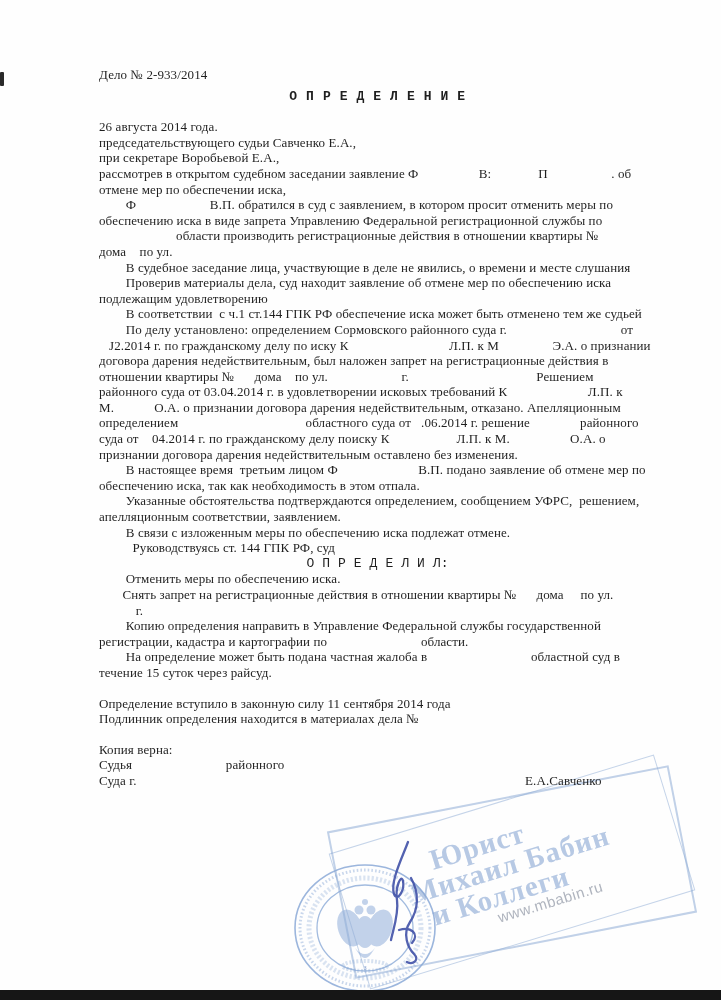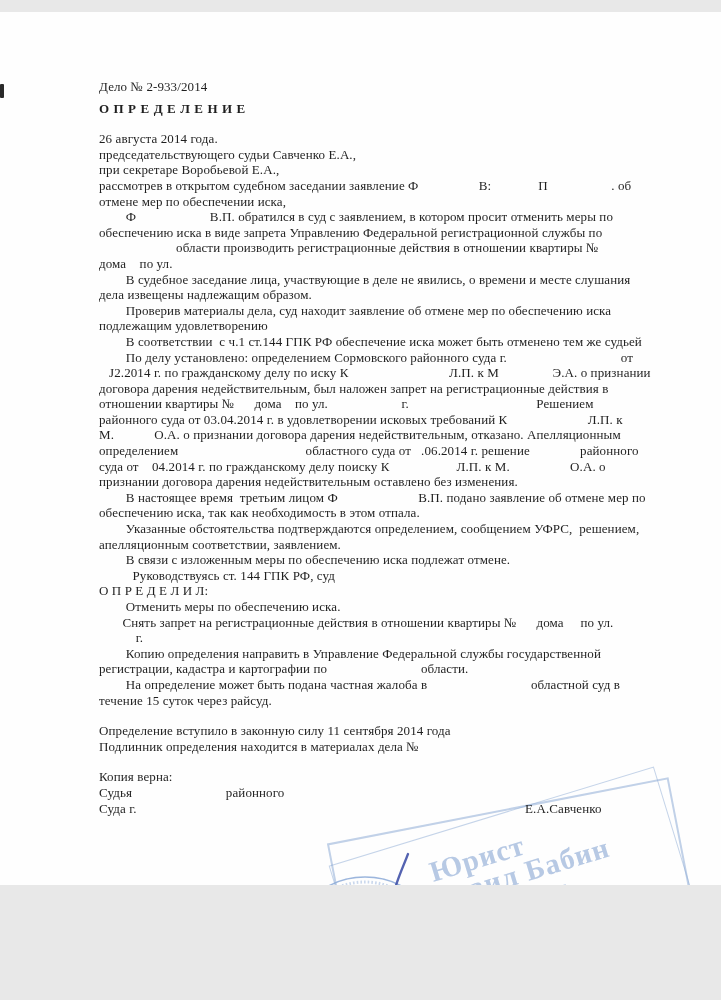--- a/index.html
+++ b/index.html
@@ -1,25 +1,25 @@
 <!DOCTYPE html>
 <html><head>
 <meta charset="utf-8">
 <style>
   html,body{margin:0;padding:0;background:#e8e8e8;}
   .page{
-    position:relative;width:721px;height:873px;background:#fefefe;
-    overflow:hidden;font-family:"Liberation Serif",serif;margin:12px auto;
+    position:relative;width:721px;height:1000px;background:#fefefe;
+    overflow:hidden;font-family:"Liberation Serif",serif;margin:0 auto;
   }
   .doc{position:absolute;left:99px;top:67px;width:620px;z-index:4;}
   .line{
     white-space:pre;font-size:13px;line-height:15.6px;min-height:15.6px;
     color:#1f1f1f;letter-spacing:.1px;
   }
-  .c{width:557px;}
+  .c{text-align:center;width:557px;font-family:Liberation Mono, monospace;}
   .b{font-weight:bold;letter-spacing:.6px;}
   .mt6{margin-top:6px;}
   .mt15{margin-top:15px;}
 
   
   .stamp{position:absolute;left:292px;top:858px;z-index:1;}
 
   
   .sig{position:absolute;left:368px;top:836px;z-index:3;}
 
@@ -63,21 +63,20 @@
       <div class="line mt15">26 августа 2014 года.</div>
       <div class="line">председательствующего судьи Савченко Е.А.,</div>
       <div class="line">при секретаре Воробьевой Е.А.,</div>
       <div class="line">рассмотрев в открытом судебном заседании заявление Ф                  В:              П                   . об</div>
       <div class="line">отмене мер по обеспечении иска,</div>
       <div class="line">        Ф                      В.П. обратился в суд с заявлением, в котором просит отменить меры по</div>
       <div class="line">обеспечению иска в виде запрета Управлению Федеральной регистрационной службы по</div>
       <div class="line">                       области производить регистрационные действия в отношении квартиры №</div>
       <div class="line">дома    по ул.</div>
       <div class="line">        В судебное заседание лица, участвующие в деле не явились, о времени и месте слушания</div>
-      <div class="line">дела извещены надлежащим образом.</div>
       <div class="line">        Проверив материалы дела, суд находит заявление об отмене мер по обеспечению иска</div>
       <div class="line">подлежащим удовлетворению</div>
       <div class="line">        В соответствии  с ч.1 ст.144 ГПК РФ обеспечение иска может быть отменено тем же судьей</div>
       <div class="line">        По делу установлено: определением Сормовского районного суда г.                                  от</div>
       <div class="line">   Ј2.2014 г. по гражданскому делу по иску К                              Л.П. к М                Э.А. о признании</div>
       <div class="line">договора дарения недействительным, был наложен запрет на регистрационные действия в</div>
       <div class="line">отношении квартиры №      дома    по ул.                      г.                                      Решением</div>
       <div class="line">районного суда от 03.04.2014 г. в удовлетворении исковых требований К                        Л.П. к</div>
       <div class="line">М.            О.А. о признании договора дарения недействительным, отказано. Апелляционным</div>
       <div class="line">определением                                      областного суда от   .06.2014 г. решение               районного</div>

